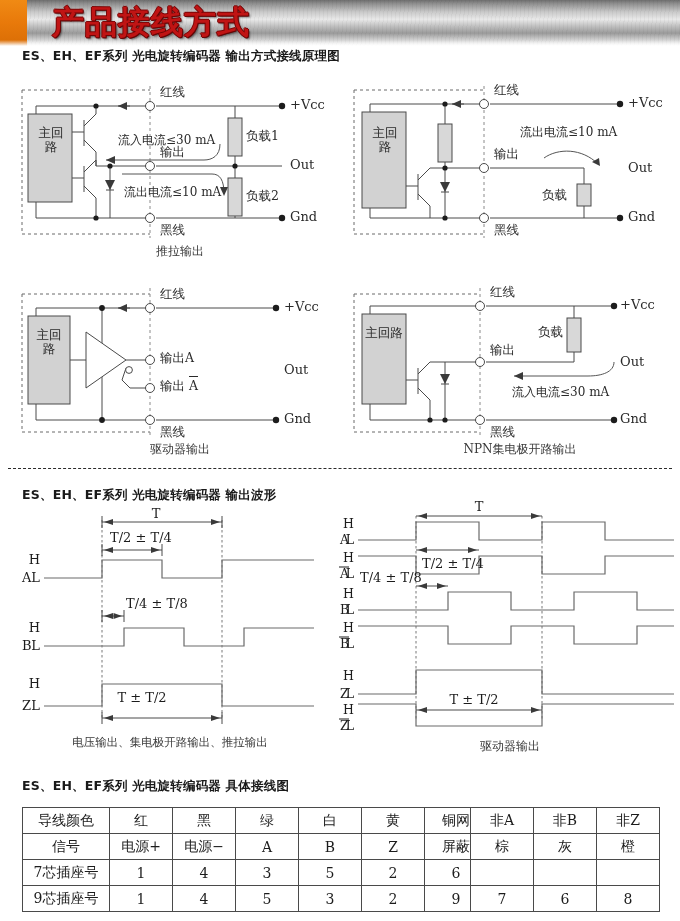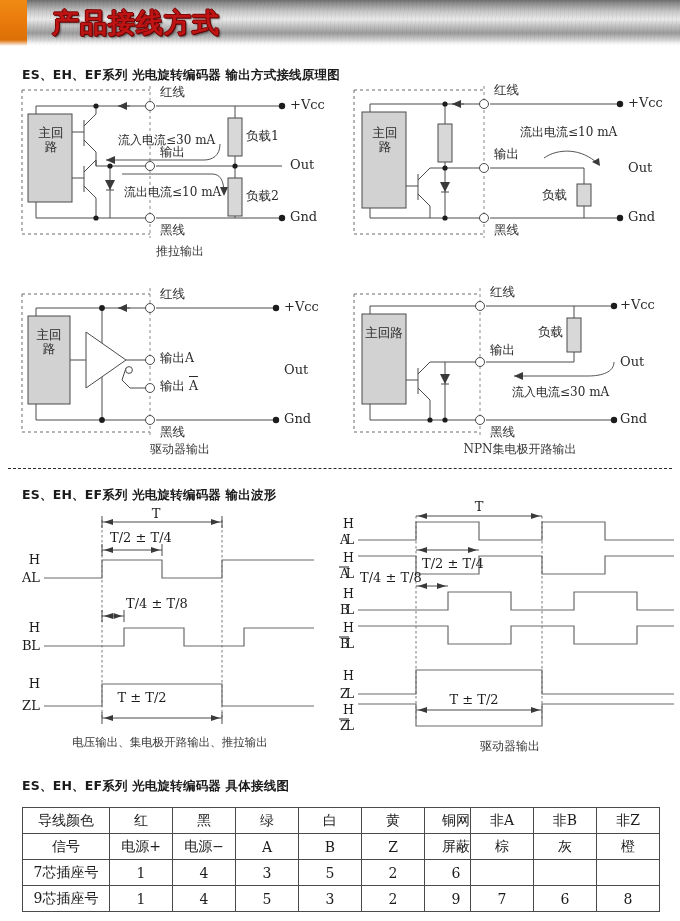--- a/index.html
+++ b/index.html
@@ -15,35 +15,35 @@
   .banner-bg{
     position:absolute;inset:0;
     background:
       repeating-linear-gradient(95deg, rgba(255,255,255,0) 0px, rgba(255,255,255,0) 3px, rgba(0,0,0,.035) 3px, rgba(0,0,0,.035) 4px),
       linear-gradient(180deg,#6e6e6e 0%,#8f8f8f 8%,#c9c9c9 26%,#e9e9e9 42%,#bdbdbd 58%,#9a9a9a 72%,#cfcfcf 86%,#f2f2f2 100%);
   }
   .banner-orange{position:absolute;left:0;top:0;width:27px;height:46px;
     background:linear-gradient(180deg,#f08a14 0%,#e8790a 50%,#d96d05 100%);}
   .banner-title{
     position:absolute;left:52px;top:1px;height:44px;display:flex;align-items:center;
-    font-family:"DejaVu Sans",sans-serif;font-weight:bold;font-size:27px;letter-spacing:1px;
+    font-family:"DejaVu Sans",sans-serif;font-weight:bold;font-size:32px;letter-spacing:1px;
     color:#c01414;
     text-shadow:
       1px 0 0 #6b0707, 0 1px 0 #6b0707, -1px 0 0 #7d0909, 0 -1px 0 #7d0909,
       1px 1px 0 #5d0505, 2px 2px 2px rgba(0,0,0,.45);
   }
   .banner-fade{position:absolute;left:0;bottom:0;width:680px;height:6px;
     background:linear-gradient(180deg,rgba(255,255,255,0),#ffffff);}
 
   
   .sec-head{
     position:absolute;font-family:"DejaVu Sans",sans-serif;font-weight:bold;
     font-size:12.5px;color:#1a1a1a;letter-spacing:.2px;white-space:nowrap;
   }
-  #head-circuits{left:22px;top:48px;margin-top:19px;}
+  #head-circuits{left:22px;top:48px;}
   #head-wave{left:22px;top:487px;}
   #head-table{left:22px;top:778px;}
 
   
   .divider{position:absolute;left:8px;width:664px;height:0;
     border-top:1px dashed #2b2b2b;}
   #div-1{top:468px;}
 
   
   .diag{position:absolute;}

